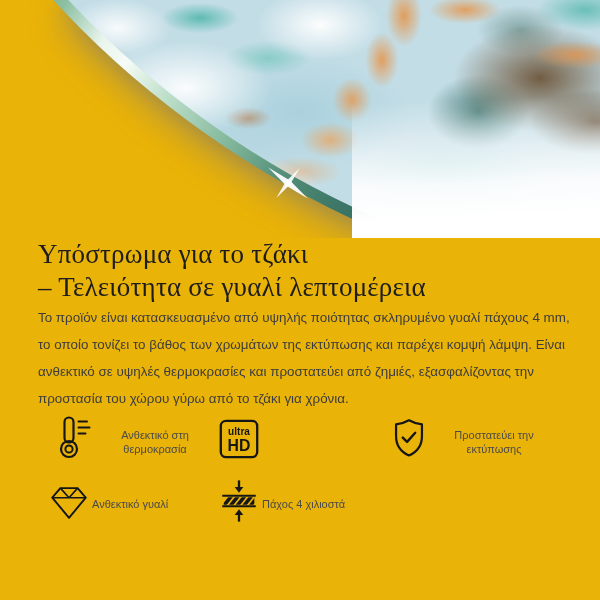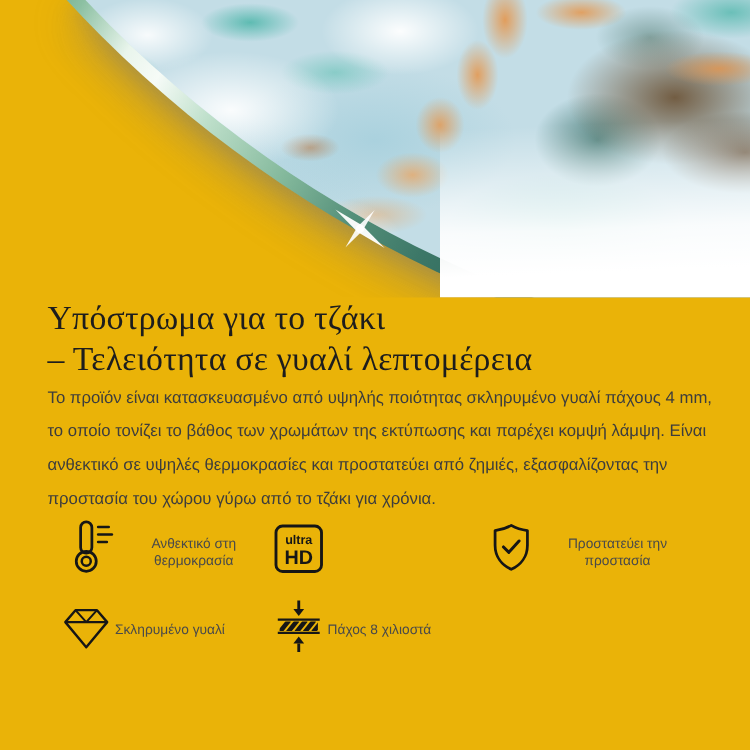--- a/index.html
+++ b/index.html
@@ -120,31 +120,31 @@
         </div>
       </div>
 
       <div class="feature">
         <div class="icon-box">
           <svg width="46" height="46" viewBox="0 0 48 48">
             <path class="st" stroke-width="2.3" stroke-linejoin="round" d="M24 4.5 C28 6.8 32.5 8.2 37.5 8.8 L37.5 21 C37.5 30.6 31.8 37.6 24 41.2 C16.2 37.6 10.5 30.6 10.5 21 L10.5 8.8 C15.5 8.2 20 6.8 24 4.5 Z"></path>
             <polyline class="st" stroke-width="2.5" stroke-linecap="round" stroke-linejoin="round" points="17.5,22.5 22,27 30.5,17.5"></polyline>
           </svg>
         </div>
-        <div class="feature-label">Προστατεύει την προστασία</div>
+        <div class="feature-label">Προστατεύει την εκτύπωσης</div>
       </div>
 
       <div class="feature">
         <div class="icon-box">
           <svg width="46" height="44" viewBox="0 0 48 46">
             <path class="st" stroke-width="2" stroke-linejoin="round" d="M15 8.5 L33 8.5 L41.5 18.5 L24 39.5 L6.5 18.5 Z"></path>
             <path class="st" stroke-width="1.7" stroke-linejoin="round" d="M15 8.5 L24 18.5 L33 8.5 M6.5 18.5 L41.5 18.5"></path>
           </svg>
         </div>
-        <div class="feature-label">Σκληρυμένο γυαλί</div>
+        <div class="feature-label">Ανθεκτικό γυαλί</div>
       </div>
 
 
       <div class="feature">
         <div class="icon-box">
           <svg width="46" height="46" viewBox="0 0 48 48">
             <defs>
                 <clipPath id="barclip">
                   <rect x="8" y="20" width="32" height="8"></rect>
                 </clipPath>
@@ -157,18 +157,18 @@
             <line class="st" x1="6.5" y1="29.5" x2="41.5" y2="29.5" stroke-width="2"></line>
             <g class="st" stroke-width="3.8" clip-path="url(#barclip)">
               <line x1="8" y1="29" x2="16" y2="19"></line>
               <line x1="15" y1="29" x2="23" y2="19"></line>
               <line x1="22" y1="29" x2="30" y2="19"></line>
               <line x1="29" y1="29" x2="37" y2="19"></line>
               <line x1="36" y1="29" x2="44" y2="19"></line>
             </g>
           </svg>
         </div>
-        <div class="feature-label">Πάχος 8 χιλιοστά</div>
+        <div class="feature-label">Πάχος 4 χιλιοστά</div>
       </div>
 
     </div>
   </div>
 </div>
 
 </body></html>

